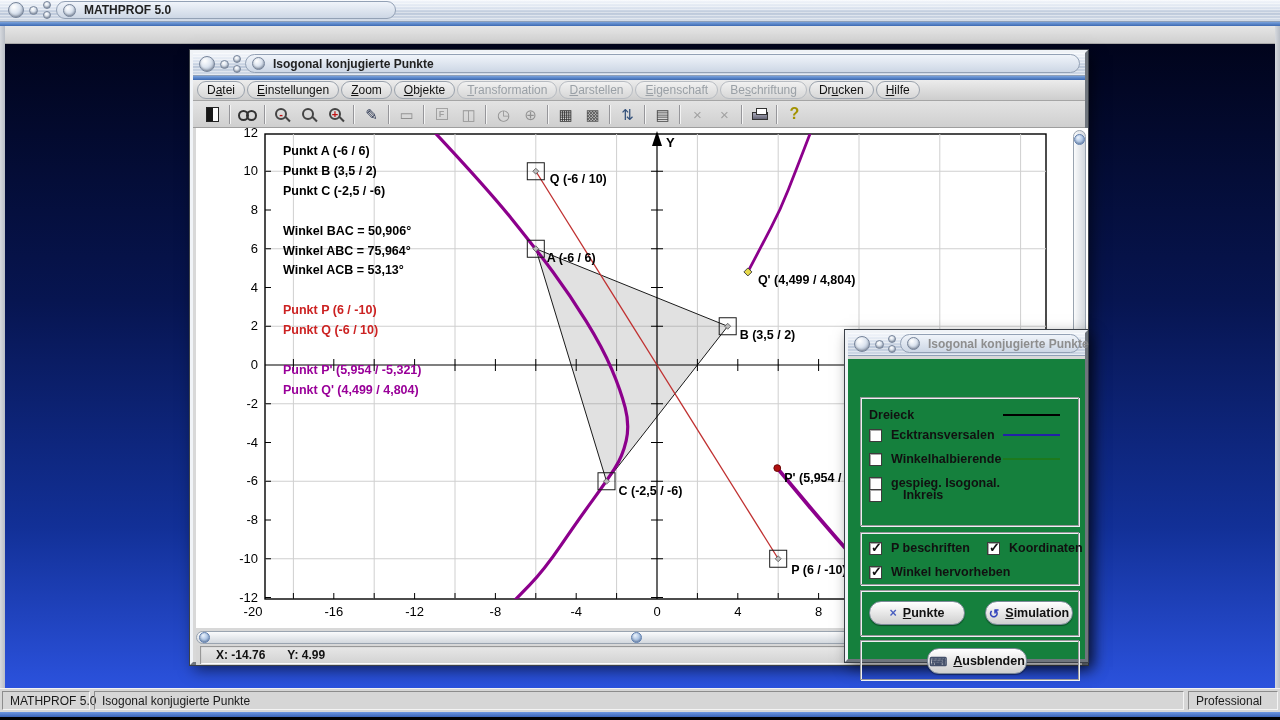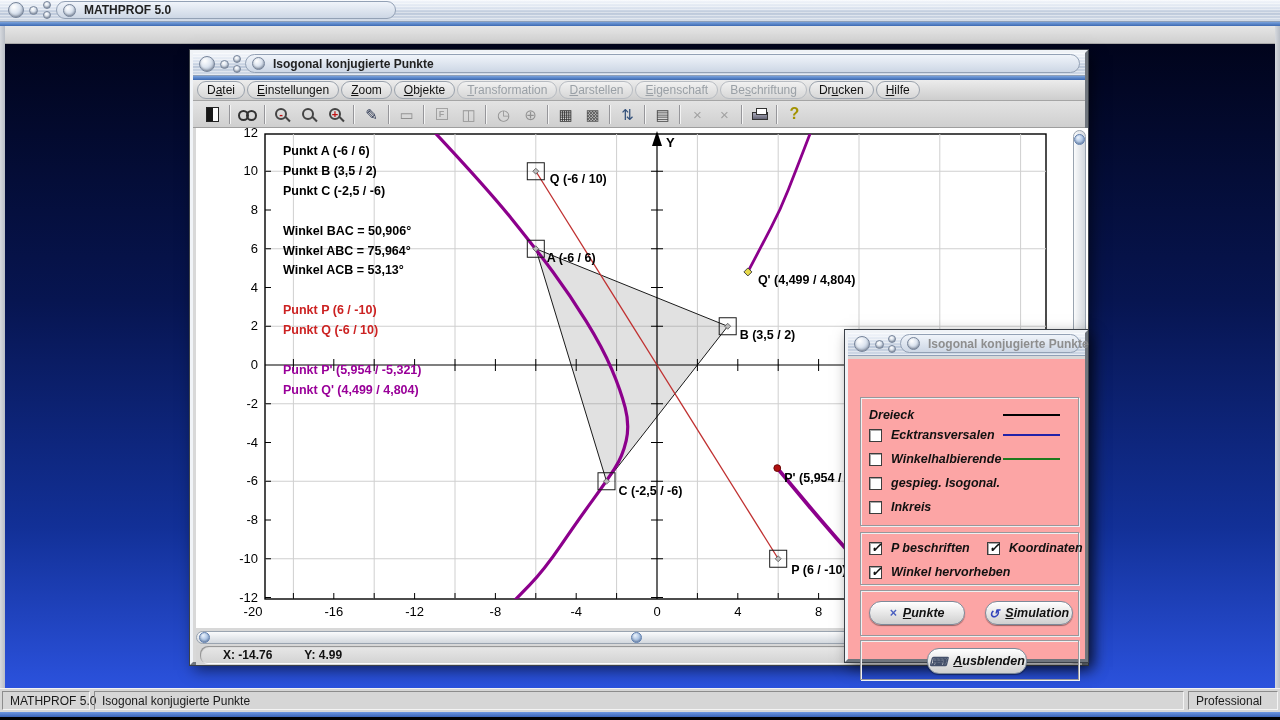--- a/index.html
+++ b/index.html
@@ -88,29 +88,29 @@
   #client { position:absolute; left:3px; top:75px; width:892px; height:500px; background:#fff; overflow:hidden; }
   #plot-svg { position:absolute; left:0; top:0; }
   #vscroll { position:absolute; right:2px; top:2px; bottom:2px; width:13px; border-radius:7px;
     border:1px solid #9aa4b0; background:linear-gradient(90deg,#fafbfc,#d3d8de); }
   #vthumb { left:0px; top:3px; width:11px; height:11px; }
   #hscroll { position:absolute; left:3px; right:3px; top:578px; height:13px; border-radius:7px;
     border:1px solid #9aa4b0; background:linear-gradient(180deg,#fafbfc,#d3d8de); }
   .ball.hb { top:0px; width:11px; height:11px;
     background:radial-gradient(circle at 35% 28%, #eaf2fc, #a9c2e4 55%, #7d9ece); border-color:#5f7eae; }
   #gw-status { position:absolute; left:3px; right:3px; top:592px; height:20px; background:#d6d6d6; }
-  #gw-status .inner { position:absolute; left:4px; right:4px; top:1px; bottom:1px; border-radius:8px;
+  #gw-status .inner { position:absolute; left:4px; right:4px; top:1px; bottom:1px; border-radius:0;
     background:linear-gradient(180deg,#e8e8e8,#d2d2d2);
     box-shadow:inset 1px 1px 1px #909090, inset -1px -1px 0 #fdfdfd;
-    display:flex; align-items:center; gap:32px; padding-left:23px;
+    display:flex; align-items:center; gap:22px; padding-left:16px;
     font-size:12px; font-weight:bold; color:#111; }
 
   
   #dialog-win { left:845px; top:330px; width:243px; height:332px; z-index:9; }
-  #dlg-body { position:absolute; left:0; right:0; top:26px; bottom:0; background:#fca5a5;font-style:italic; }
+  #dlg-body { position:absolute; left:0; right:0; top:26px; bottom:0; background:#15803d; }
   .grp { position:absolute; border:1px solid #97979b;
     box-shadow:inset 1px 1px 0 #eef0f2, 1px 1px 0 #eef0f2; }
   .leg-row { position:absolute; left:8px; right:6px; height:18px; display:flex; align-items:center; }
   .cb { width:13px; height:13px; background:#fff; border:1px solid #3c3c3c; flex:none;
     box-shadow:inset 1px 1px 0 #a8a8a8; position:relative; }
   .cb .tick { position:absolute; left:1px; top:-3px; font-size:13px; font-weight:bold; color:#111; }
   .leg-label { font-size:12.5px; font-weight:bold; color:#111; margin-left:9px; white-space:nowrap; }
   .leg-label.noCb { margin-left:0; }
   .swatch { position:absolute; right:12px; width:57px; height:2px; }
   .opt-col2 { position:absolute; left:118px; display:flex; align-items:center; }
@@ -421,21 +421,21 @@
           </div>
           <div class="leg-row" style="top: 52px;">
             <span class="cb"></span>
             <span class="leg-label">Winkelhalbierende</span>
             <span class="swatch" style="background: rgb(29, 122, 29);"></span>
           </div>
           <div class="leg-row" style="top: 76px;">
             <span class="cb"></span>
             <span class="leg-label">gespieg. Isogonal.</span>
           </div>
-          <div class="leg-row" style="top: 100px;">
+          <div class="leg-row" style="top: 88px; gap: 12px;">
             <span class="cb"></span>
             <span class="leg-label">Inkreis</span>
           </div>
         </div>
       <div class="grp" id="grp-options" style="left:12px;top:173px;width:219px;height:53px;">
           <div class="leg-row" style="top: 6px;">
             <span style="display: flex; align-items: center;">
               <span class="cb">
                 <span class="tick">✓</span>
               </span>

